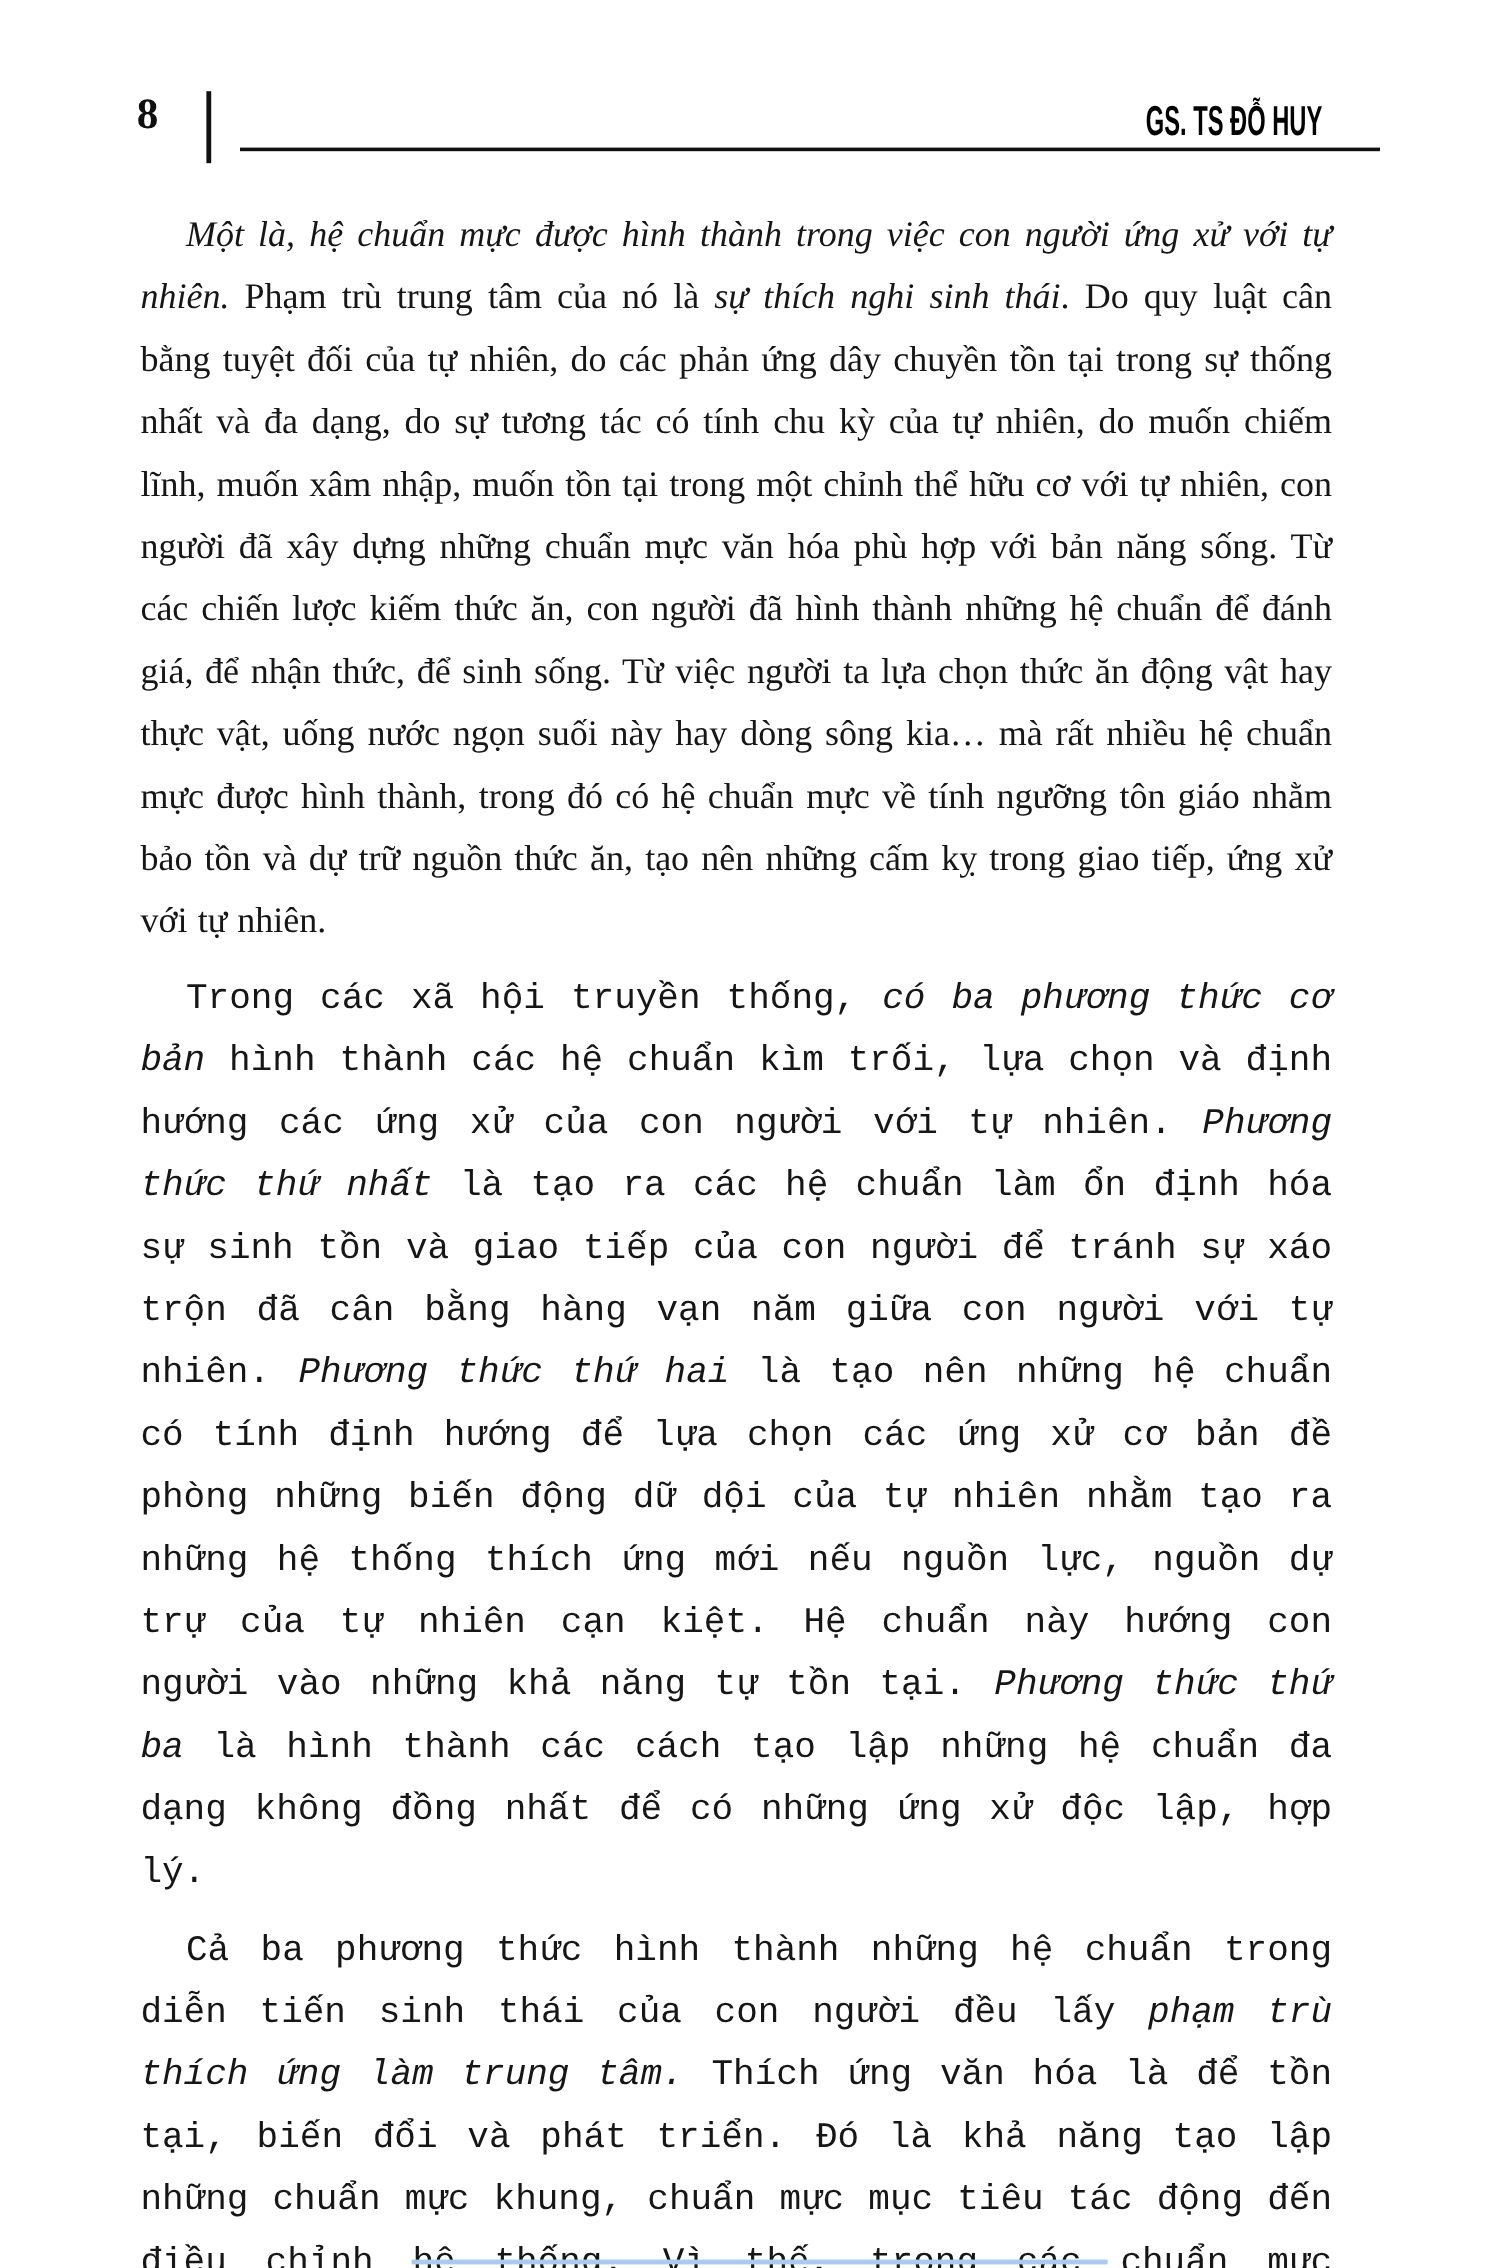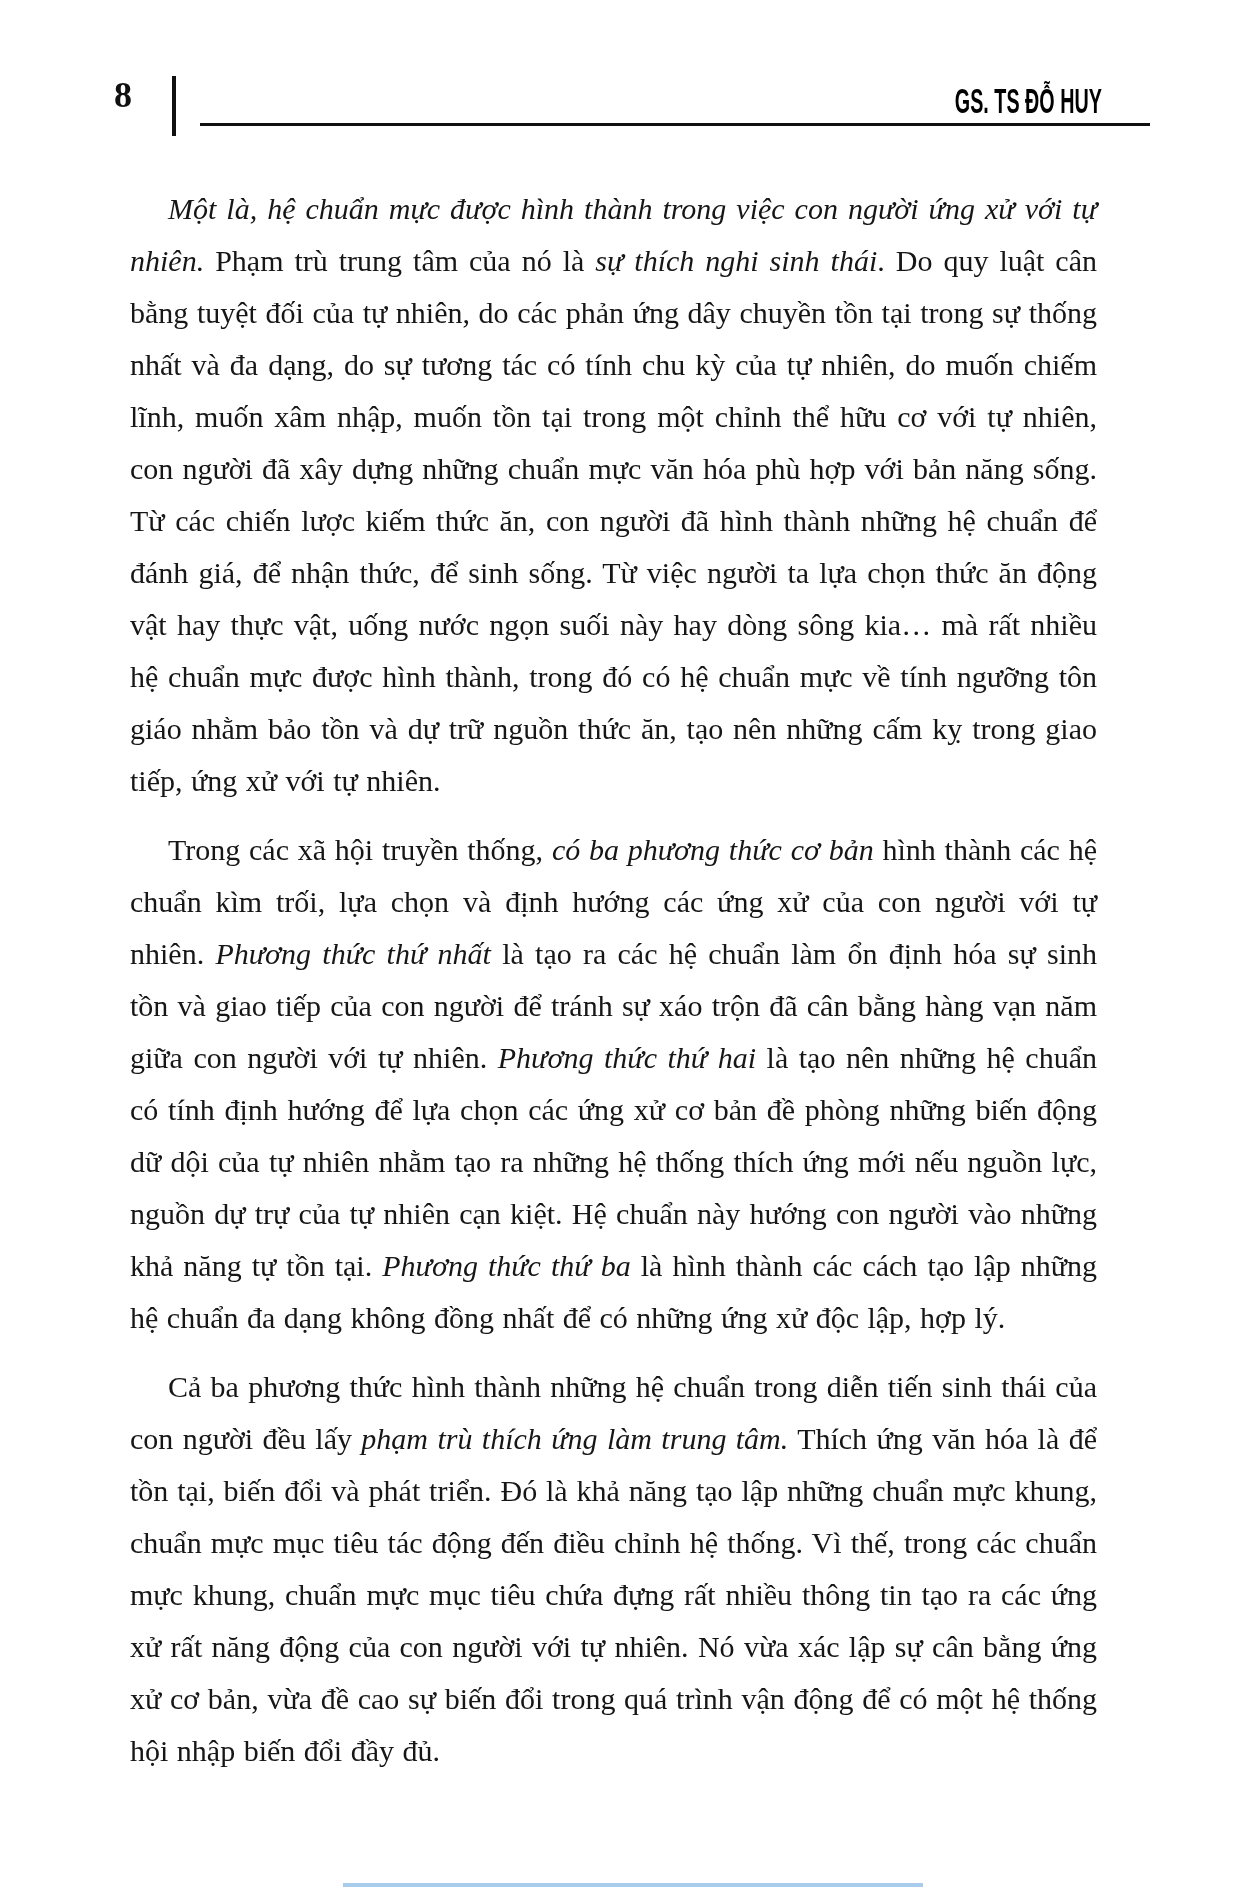--- a/index.html
+++ b/index.html
@@ -60,31 +60,32 @@
   }
 
   
   .page-body {
     position: absolute;
     left: 113px;
     top: 166px;
     width: 1001px;
   }
   .para {
-    margin: 17px;
+    margin: 4px;
     padding: 0;
     font-size: 30px;
     line-height: 52px;
     text-align: justify;
     text-indent: 38px;
     color: #161616;
     word-spacing: 1px;
   }
   .para + .para {
     margin-top: 13px;
+    font-family: Liberation Mono, monospace;
   }
   .para em {
     font-style: italic;
   }
 
   
   .scan-artifact {
     position: absolute;
     left: 343px;
     top: 1883px;

